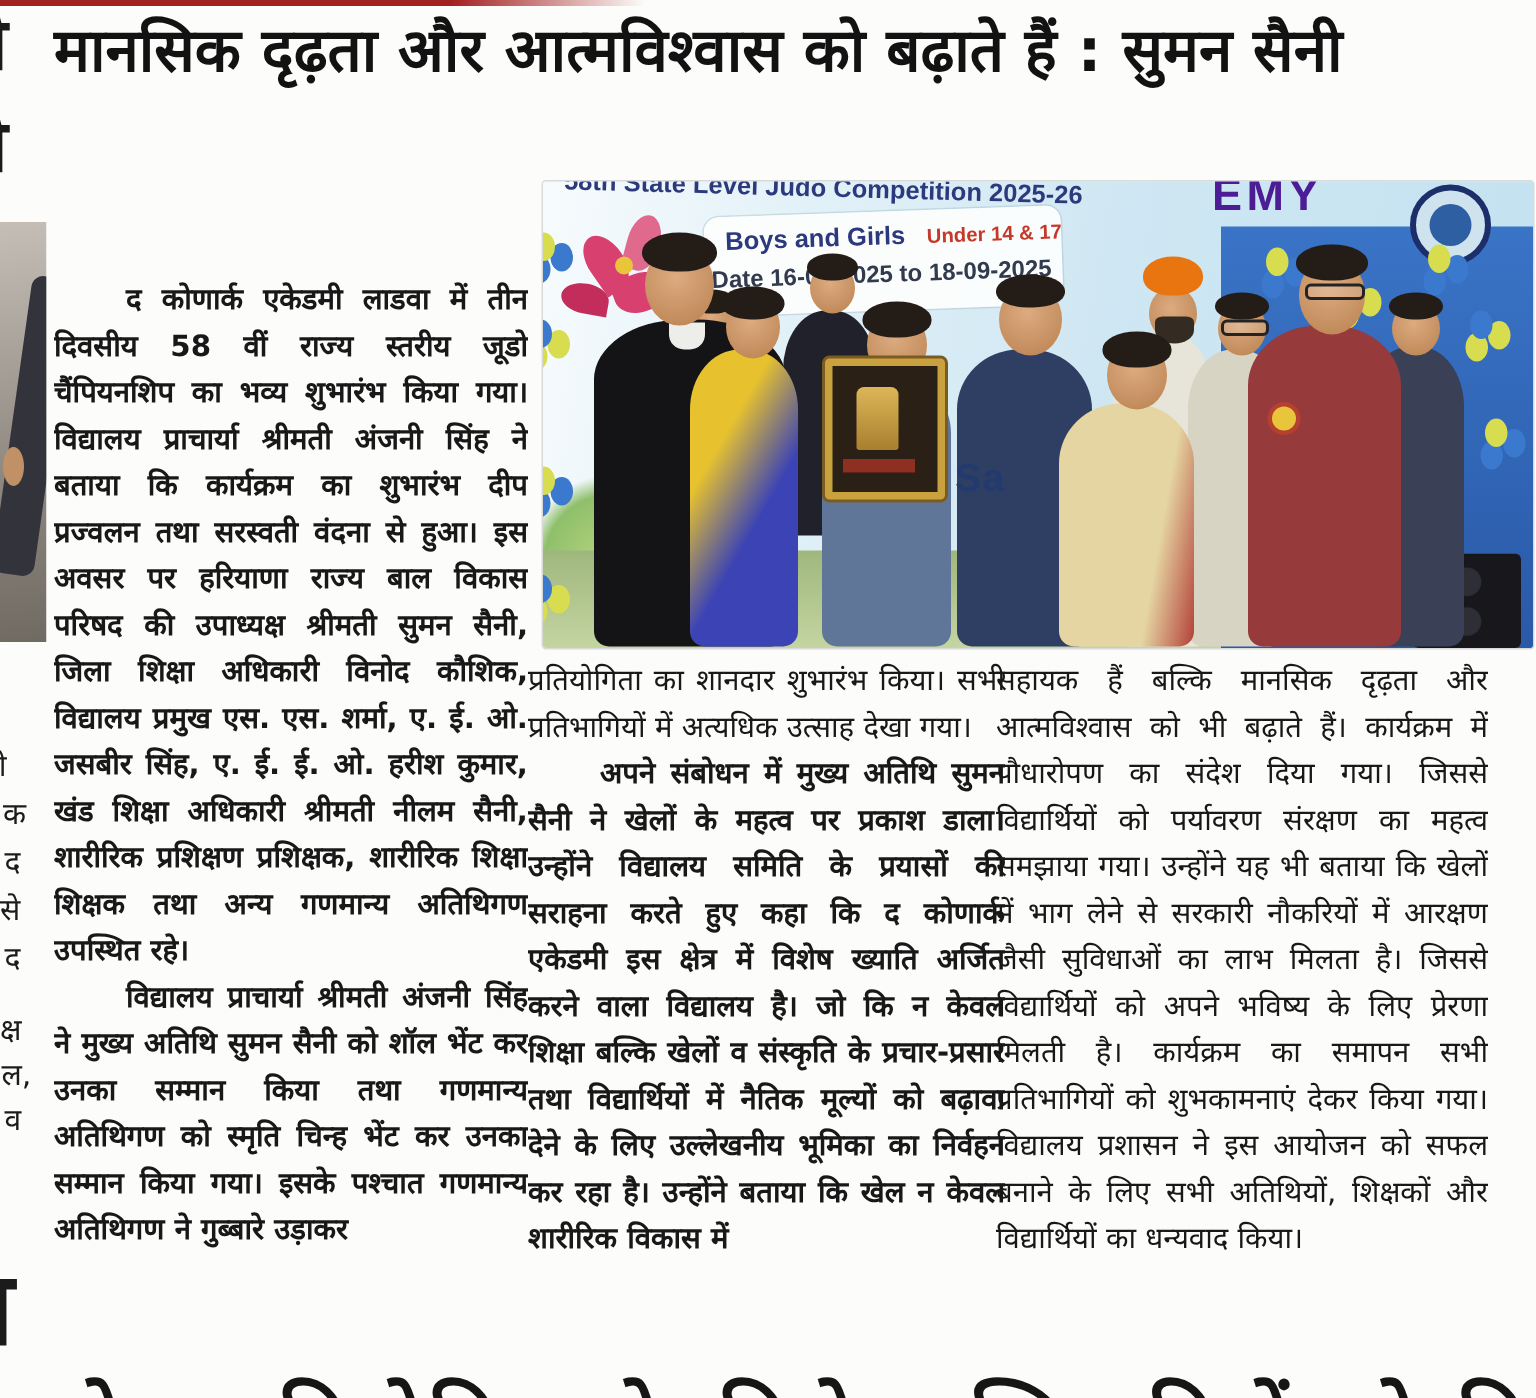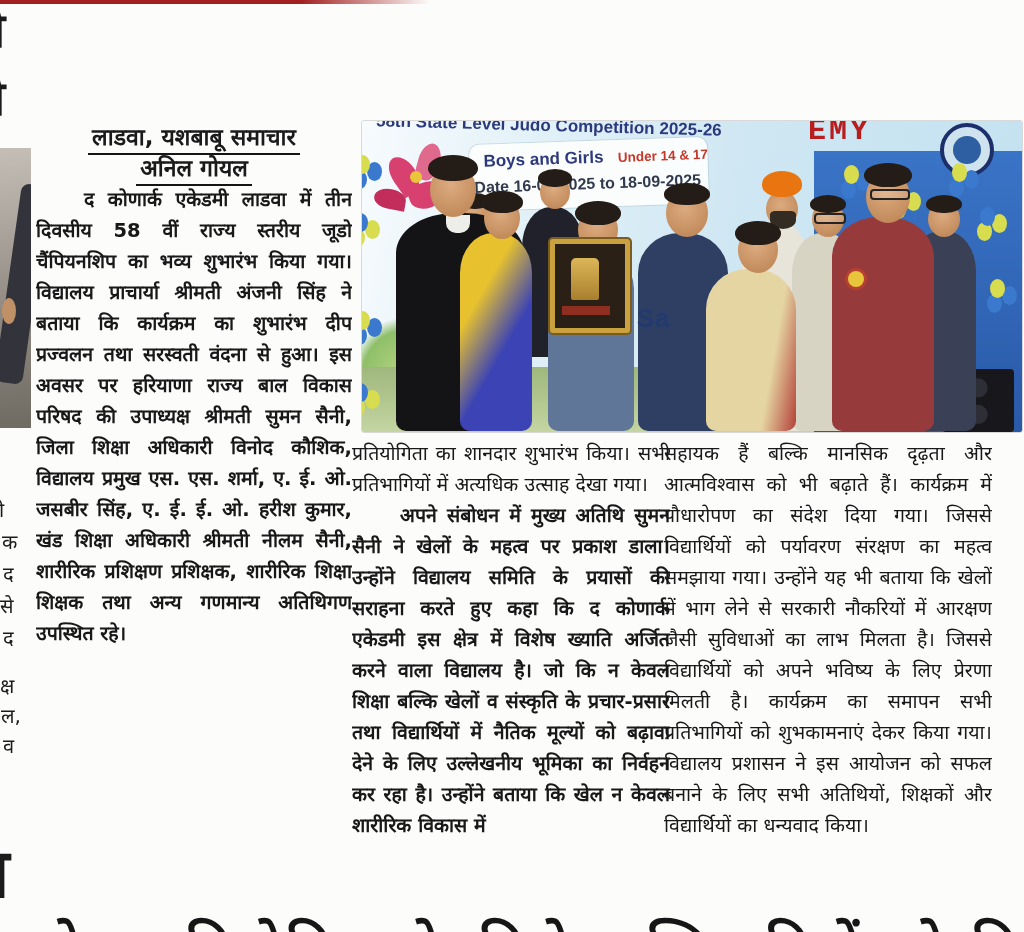--- a/index.html
+++ b/index.html
@@ -54,22 +54,22 @@
   .p-greenblob{left:-12px;top:196px;width:112px;height:120px;border-radius:50%;
     background:radial-gradient(closest-side,#b9d581,#8fbf6a 78%,rgba(143,191,106,0));z-index:0;}
   .p-wall{left:452px;top:30px;width:208px;height:281px;
     background:linear-gradient(180deg,#3a74c6,#2a59a8);z-index:0;}
   .p-speaker{left:580px;top:248px;width:72px;height:63px;background:#17171c;border-radius:4px;z-index:1;
     background-image:radial-gradient(circle at 50% 30%,#2e2e36 0 9px,transparent 10px),
                      radial-gradient(circle at 50% 72%,#2e2e36 0 9px,transparent 10px);}
   .p-emblem{left:578px;top:2px;width:46px;height:46px;border-radius:50%;
     border:4px solid #1c2f6b;background:#cfe3ee;z-index:1;}
   .emb-in{left:9px;top:9px;width:28px;height:28px;border-radius:50%;background:#2e5fa3;}
-  .p-emy{left:446px;top:-7px;font-size:30px;font-weight:800;color:#b91c1c;letter-spacing:3px;z-index:1;
-    font-family:Liberation Mono, monospace;}
+  .p-emy{left:446px;top:-7px;font-size:30px;font-weight:800;color:#4c1d95;letter-spacing:3px;z-index:1;
+    font-family:Liberation Sans, sans-serif;}
   .p-title{left:14px;top:-5px;font-size:17px;font-weight:800;color:#2c3a7d;white-space:nowrap;
     transform:rotate(1.6deg);z-index:1;font-family:"Liberation Sans",sans-serif;}
   .p-box{left:108px;top:20px;width:238px;height:66px;background:rgba(253,254,253,.93);
     border-radius:10px;transform:rotate(-2deg);box-shadow:0 0 0 1px rgba(150,175,190,.35);z-index:1;
     font-family:"Liberation Sans",sans-serif;}
   .p-box .row1{left:14px;top:7px;white-space:nowrap;}
   .p-boys{position:static;font-size:17px;font-weight:800;color:#2c3a7d;}
   .p-under{position:static;font-size:13.5px;font-weight:800;color:#c5392b;margin-left:10px;}
   .p-date{left:4px;top:34px;font-size:16px;font-weight:800;color:#323a4e;white-space:nowrap;}
   .p-guest{left:198px;top:152px;font-size:16px;font-weight:800;color:#31427a;z-index:4;
@@ -120,26 +120,23 @@
     <span class="ef small" style="left:3px;top:564px">द</span>
     <span class="ef small" style="left:0;top:596px">से</span>
     <span class="ef small" style="left:3px;top:628px">द</span>
     <span class="ef small" style="left:0;top:676px">क्ष</span>
     <span class="ef small" style="left:1px;top:706px">ल,</span>
     <span class="ef small" style="left:3px;top:736px">व</span>
     <span class="ef huge" style="left:-46px;top:840px">ना</span>
   </div>
 
   <h1 class="headline">
+    <span>मानसिक दृढ़ता और आत्मविश्वास को बढ़ाते हैं : सुमन सैनी</span>
   </h1>
 
-  <div class="byline">
-    <div>लाडवा, यशबाबू समाचार</div><br>
-    <div>अनिल गोयल</div>
-  </div>
 
   <figure class="photo">
     <div class="p-bg"></div>
     <div class="p-greenblob"></div>
     <div class="p-floor"></div>
     <div class="p-wall"></div>
     <div class="p-speaker"></div>
     <div class="p-emblem">
         <div class="emb-in"></div>
       </div>
@@ -227,20 +224,21 @@
     <div class="badge"></div>
 
     <div class="p-frame">
       <span class="relic"></span>
       <span class="rstrip"></span>
     </div>
   </figure>
 
   <div class="col col-left">
     <p class="indent">द कोणार्क एकेडमी लाडवा में तीन दिवसीय 58 वीं राज्य स्तरीय जूडो चैंपियनशिप का भव्य शुभारंभ किया गया। विद्यालय प्राचार्या श्रीमती अंजनी सिंह ने बताया कि कार्यक्रम का शुभारंभ दीप प्रज्वलन तथा सरस्वती वंदना से हुआ। इस अवसर पर हरियाणा राज्य बाल विकास परिषद की उपाध्यक्ष श्रीमती सुमन सैनी, जिला शिक्षा अधिकारी विनोद कौशिक, विद्यालय प्रमुख एस. एस. शर्मा, ए. ई. ओ. जसबीर सिंह, ए. ई. ई. ओ. हरीश कुमार, खंड शिक्षा अधिकारी श्रीमती नीलम सैनी, शारीरिक प्रशिक्षण प्रशिक्षक, शारीरिक शिक्षा शिक्षक तथा अन्य गणमान्य अतिथिगण उपस्थित रहे।</p>
+    <p class="indent">विद्यालय प्राचार्या श्रीमती अंजनी सिंह ने मुख्य अतिथि सुमन सैनी को शॉल भेंट कर उनका सम्मान किया तथा गणमान्य अतिथिगण को स्मृति चिन्ह भेंट कर उनका सम्मान किया गया। इसके पश्चात गणमान्य अतिथिगण ने गुब्बारे उड़ाकर</p>
   </div>
   <div class="col col-mid">
     <p>प्रतियोगिता का शानदार शुभारंभ किया। सभी प्रतिभागियों में अत्यधिक उत्साह देखा गया।</p>
     <p class="indent">अपने संबोधन में मुख्य अतिथि सुमन सैनी ने खेलों के महत्व पर प्रकाश डाला। उन्होंने विद्यालय समिति के प्रयासों की सराहना करते हुए कहा कि द कोणार्क एकेडमी इस क्षेत्र में विशेष ख्याति अर्जित करने वाला विद्यालय है। जो कि न केवल शिक्षा बल्कि खेलों व संस्कृति के प्रचार-प्रसार तथा विद्यार्थियों में नैतिक मूल्यों को बढ़ावा देने के लिए उल्लेखनीय भूमिका का निर्वहन कर रहा है। उन्होंने बताया कि खेल न केवल शारीरिक विकास में</p>
   </div>
   <div class="col col-right">
     <p>सहायक हैं बल्कि मानसिक दृढ़ता और आत्मविश्वास को भी बढ़ाते हैं। कार्यक्रम में पौधारोपण का संदेश दिया गया। जिससे विद्यार्थियों को पर्यावरण संरक्षण का महत्व समझाया गया। उन्होंने यह भी बताया कि खेलों में भाग लेने से सरकारी नौकरियों में आरक्षण जैसी सुविधाओं का लाभ मिलता है। जिससे विद्यार्थियों को अपने भविष्य के लिए प्रेरणा मिलती है। कार्यक्रम का समापन सभी प्रतिभागियों को शुभकामनाएं देकर किया गया। विद्यालय प्रशासन ने इस आयोजन को सफल बनाने के लिए सभी अतिथियों, शिक्षकों और विद्यार्थियों का धन्यवाद किया।</p>
   </div>
 
   <div class="bottom-cut">

